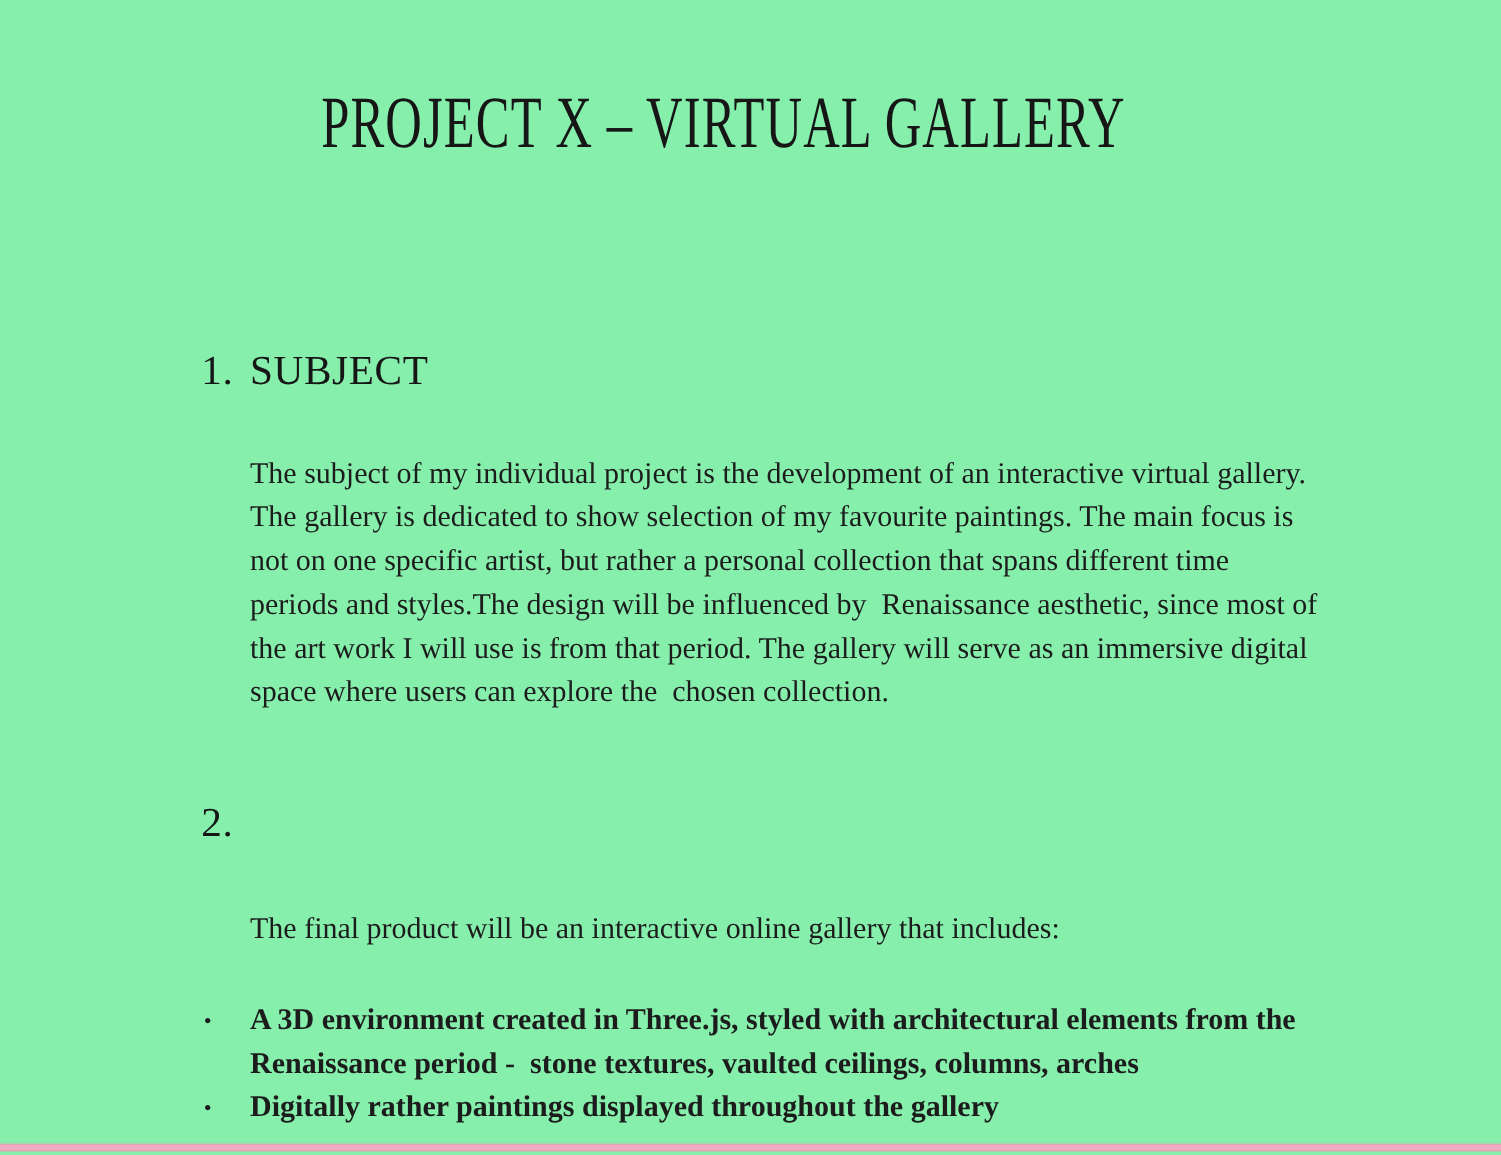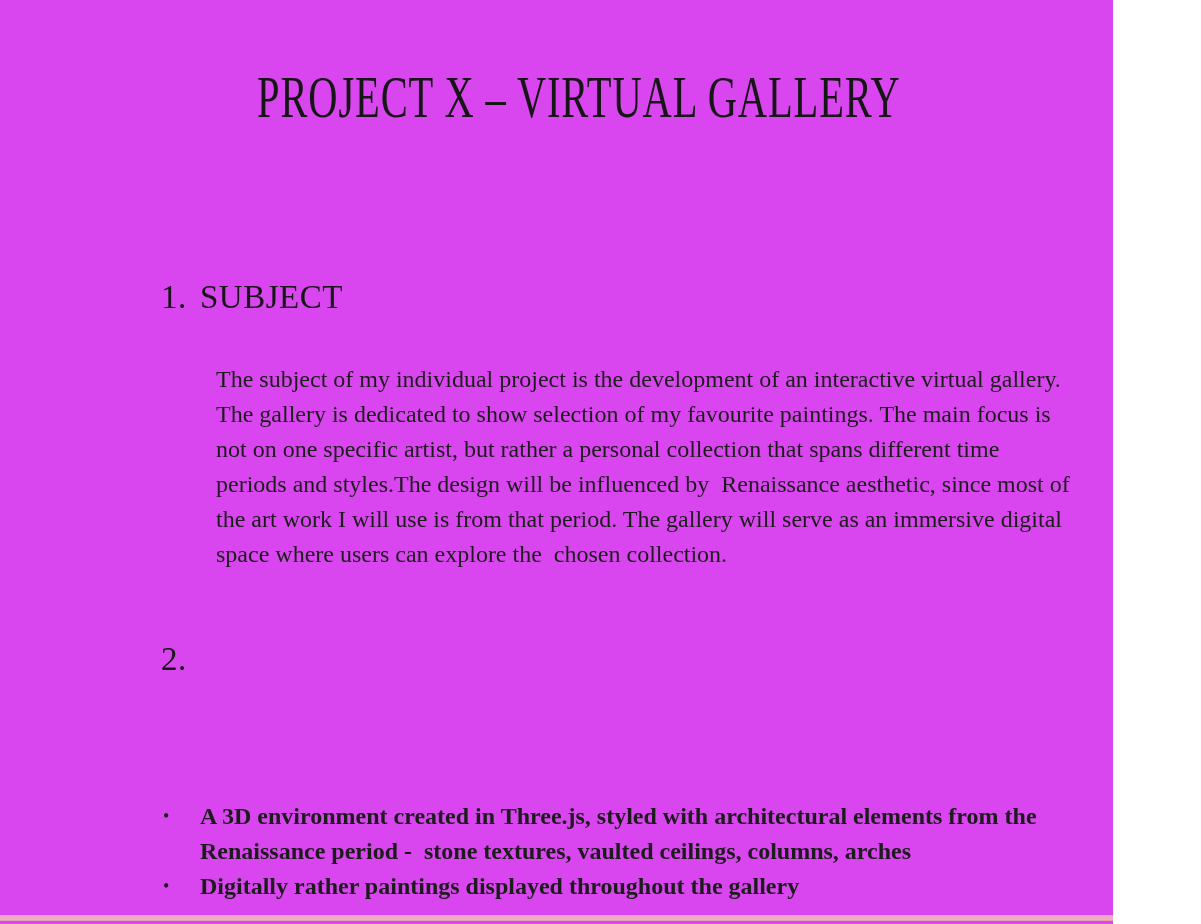--- a/index.html
+++ b/index.html
@@ -5,23 +5,23 @@
   * { margin: 0; padding: 0; box-sizing: border-box; }
   html, body { width: 1201px; height: 924px; }
   body {
     background: #ffffff;
     font-family: "Liberation Serif", serif;
     color: #1c1c1c;
     overflow: hidden;
   }
   .screen {
     position: relative;
-    width: 1113px;
+    width: 1201px;
     height: 924px;
-    background: #d946ef;
+    background: #86efac;
     overflow: hidden;
   }
   .doc-title {
     position: absolute;
     left: 257px;
     top: 66px;
     font-size: 46px;
     font-weight: 500;
     line-height: 1.1;
     letter-spacing: 1px;
@@ -47,21 +47,20 @@
     flex: 0 0 39px;
   }
   .heading-1 { left: 161px; top: 279px; }
   .heading-2 { left: 161px; top: 641px; }
   .body-text {
     position: absolute;
     font-size: 24px;
     line-height: 35px;
     color: #1c1c1c;
     white-space: pre-wrap;
-    margin-left: 16px;
   }
   .para-1 { left: 200px; top: 362px; width: 858px; }
   .para-2 { left: 200px; top: 726px; width: 858px; }
   .bullet-list {
     position: absolute;
     left: 163px;
     top: 799px;
     width: 890px;
     list-style: none;
   }
@@ -107,20 +106,21 @@
     <span class="h-num">1.</span>
     <span class="h-text">SUBJECT</span>
   </div>
 
   <p class="body-text para-1">The subject of my individual project is the development of an interactive virtual gallery. The gallery is dedicated to show selection of my favourite paintings. The main focus is not on one specific artist, but rather a personal collection that spans different time periods and styles.The design will be influenced by  Renaissance aesthetic, since most of the art work I will use is from that period. The gallery will serve as an immersive digital space where users can explore the  chosen collection.</p>
 
   <div class="heading-row heading-2">
     <span class="h-num">2.</span>
   </div>
 
+  <p class="body-text para-2">The final product will be an interactive online gallery that includes:</p>
 
   <ul class="bullet-list">
     <li>
       <span class="dot">•</span>
       <span class="li-text">A 3D environment created in Three.js, styled with architectural elements from the Renaissance period -  stone textures, vaulted ceilings, columns, arches</span>
     </li>
     <li>
       <span class="dot">•</span>
       <span class="li-text">Digitally rather paintings displayed throughout the gallery</span>
     </li>

